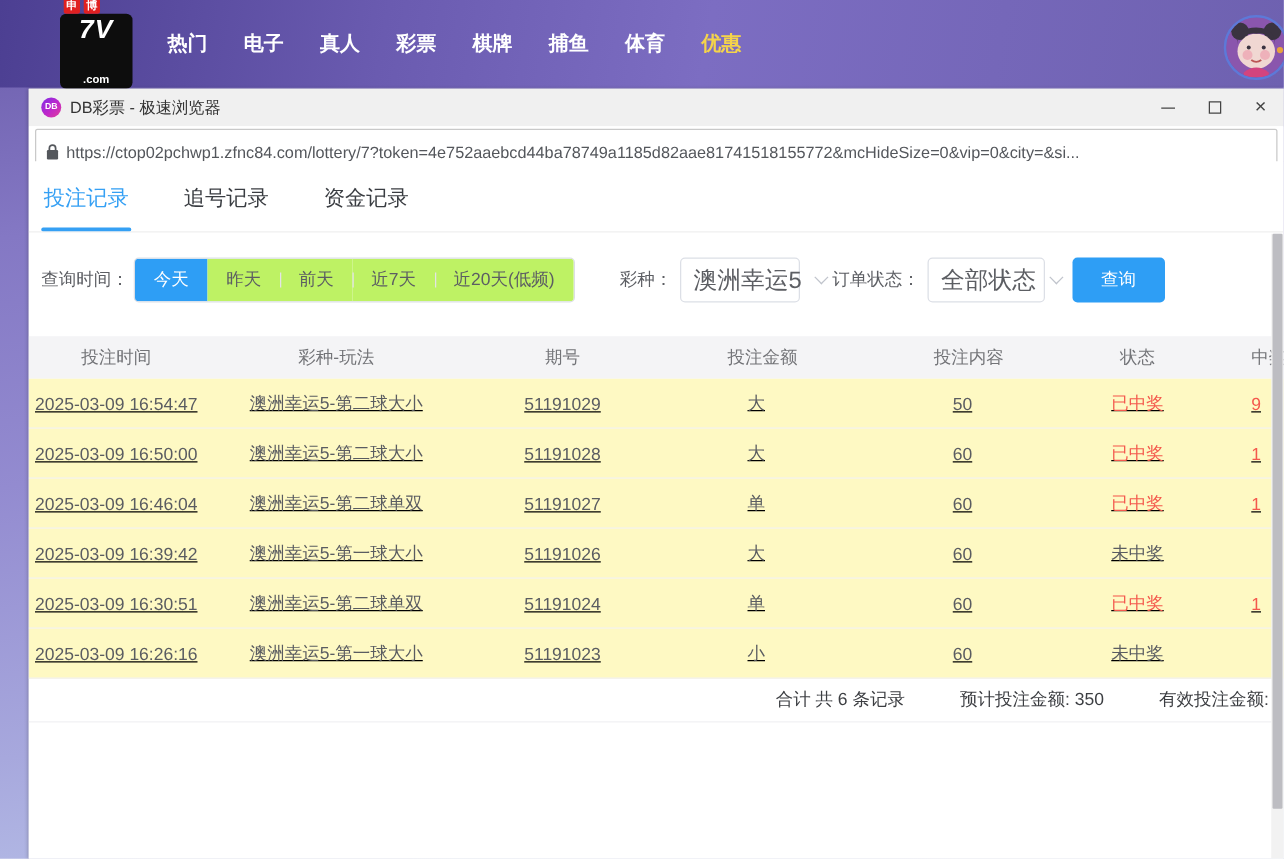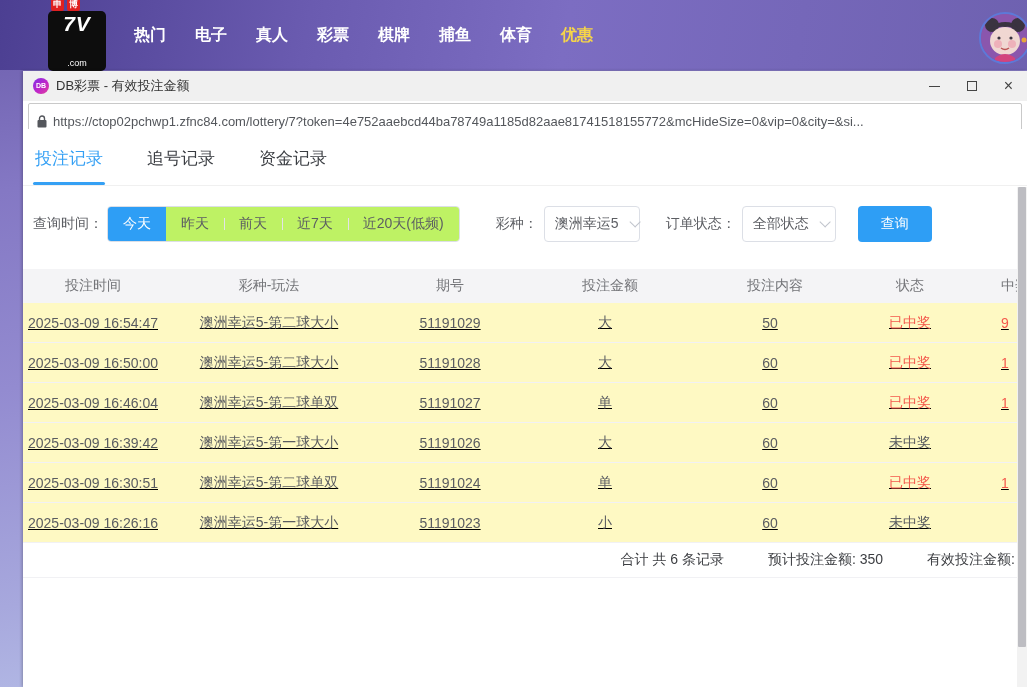--- a/index.html
+++ b/index.html
@@ -19,21 +19,21 @@
   .logo { margin-left:48px; position:relative; width:58px; cursor:pointer; }
   .logo-badges { position:absolute; top:-2px; left:3px; display:flex; gap:3px; }
   .logo-badges span {
     background:#e02020; color:#fff; font-size:9px; line-height:13px; width:13px; height:13px;
     text-align:center; border-radius:2px; display:block; font-weight:bold;
   }
   .logo-black {
     margin-top:11px; background:#0d0d0d; border-radius:5px; width:58px; padding:2px 0 3px 0; text-align:center;
   }
   .logo-main { color:#fff; font-weight:bold; font-size:21px; line-height:22px; letter-spacing:1px; font-style:italic; }
-  .logo-suffix { color:#fff; font-weight:normal; font-size:9px; line-height:9px;margin-top:24px; }
+  .logo-suffix { color:#fff; font-weight:bold; font-size:9px; line-height:9px;margin-top:24px; }
   .nav-items { display:flex; margin-left:28px; gap:29px; }
   .nav-item { color:#fff; font-size:16px; font-weight:bold; text-decoration:none; cursor:pointer; white-space:nowrap; }
   .nav-item.highlight { color:#f5d44a; }
   .avatar {
     position:absolute; right:-4px; top:12px; width:52px; height:52px; border-radius:50%;
     border:2px solid #5d79d8; overflow:hidden; cursor:pointer;
     background:radial-gradient(circle at 50% 42%,#f0d7d2 0%,#edd2cd 34%,#8d5fae 36%,#7b4d9e 100%);
   }
   .avatar svg { width:100%; height:100%; display:block; }
 
@@ -93,21 +93,21 @@
     position:relative; background:#bef264; white-space:nowrap;
   }
   .time-opt.active { background:#2e9ef5; color:#fff; }
   .time-opt:not(.active) + .time-opt::before {
     content:''; position:absolute; left:0; top:11px; bottom:11px; width:1px; background:#e3e3e6;
   }
   .select {
     height:36px; border:1px solid #dcdfe6; border-radius:4px; display:flex; align-items:center;
     justify-content:space-between; padding:0 10px; cursor:pointer; background:#fff;
   }
-  .select-value { font-size:14px; color:#5c5e63; white-space:nowrap; }
+  .select-value { font-size:19px; color:#5c5e63; white-space:nowrap; }
   .chevron {
     width:8px; height:8px; border-right:1.5px solid #c0c4cc; border-bottom:1.5px solid #c0c4cc;
     transform:rotate(45deg) translateY(-3px); margin-left:10px; flex:0 0 auto;
   }
   .query-btn {
     margin-left:22px; width:74px; height:36px; background:#2e9ef5; color:#fff; font-size:14px;
     border:none; border-radius:4px; cursor:pointer;
   }
 
   
@@ -171,21 +171,21 @@
       <circle cx="43" cy="26" r="2.5" fill="#e8a33c"></circle>
       <path d="M14 44 Q24 36 34 44 L34 48 L14 48 Z" fill="#d2447e"></path>
     </svg>
   </div>
 </header>
 
 <div class="browser-window">
 
   <div class="title-bar">
     <div class="app-icon">DB</div>
-    <div class="window-title">DB彩票 - 有效投注金额</div>
+    <div class="window-title">DB彩票 - 极速浏览器</div>
     <div class="window-controls">
       <div class="win-btn">
           <span class="min-glyph"></span>
         </div>
       <div class="win-btn">
           <span class="max-glyph"></span>
         </div>
       <div class="win-btn">
           <span class="close-glyph">×</span>
         </div>

